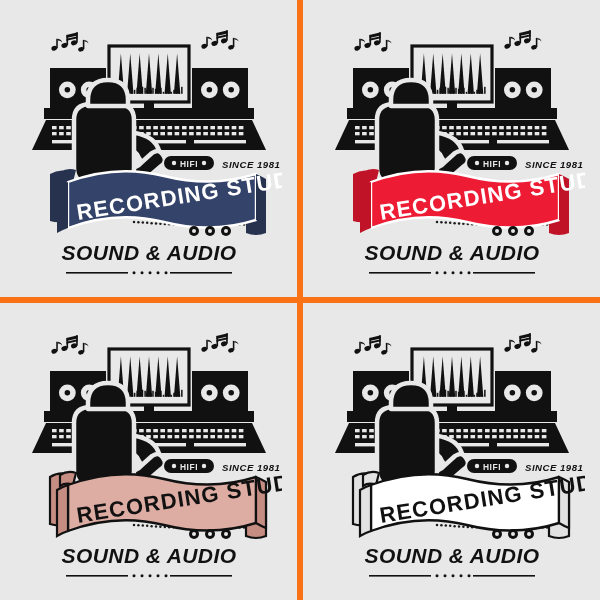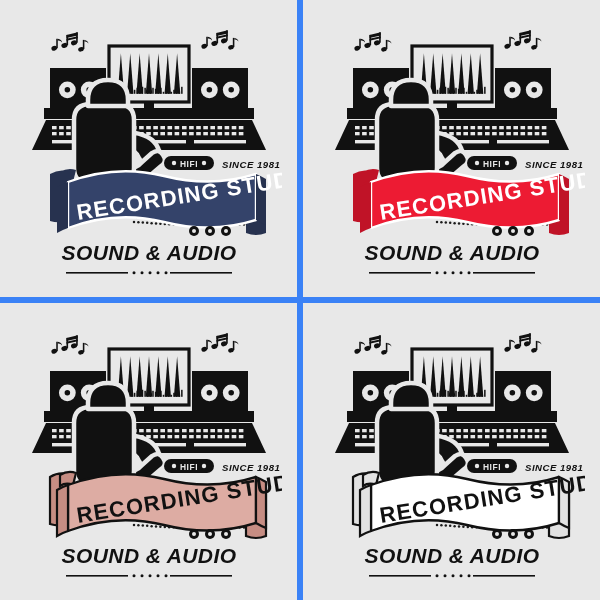--- a/index.html
+++ b/index.html
@@ -5,21 +5,21 @@
   html,body{margin:0;padding:0;background:#ffffff;}
   body{width:600px;height:600px;overflow:hidden;font-family:"Liberation Sans",sans-serif;}
   #grid{
     width:600px;height:600px;
     display:grid;
     grid-template-columns:1fr 1fr;
     grid-template-rows:1fr 1fr;
     gap:6px;
     padding:0;
     box-sizing:border-box;
-    background:#3b82f6;
+    background:#f97316;
   }
   .panel{
     position:relative;
     background:#e8e8e8;
     overflow:hidden;
   }
   .logo{
     position:absolute;
     left:50%;
     top:50%;

